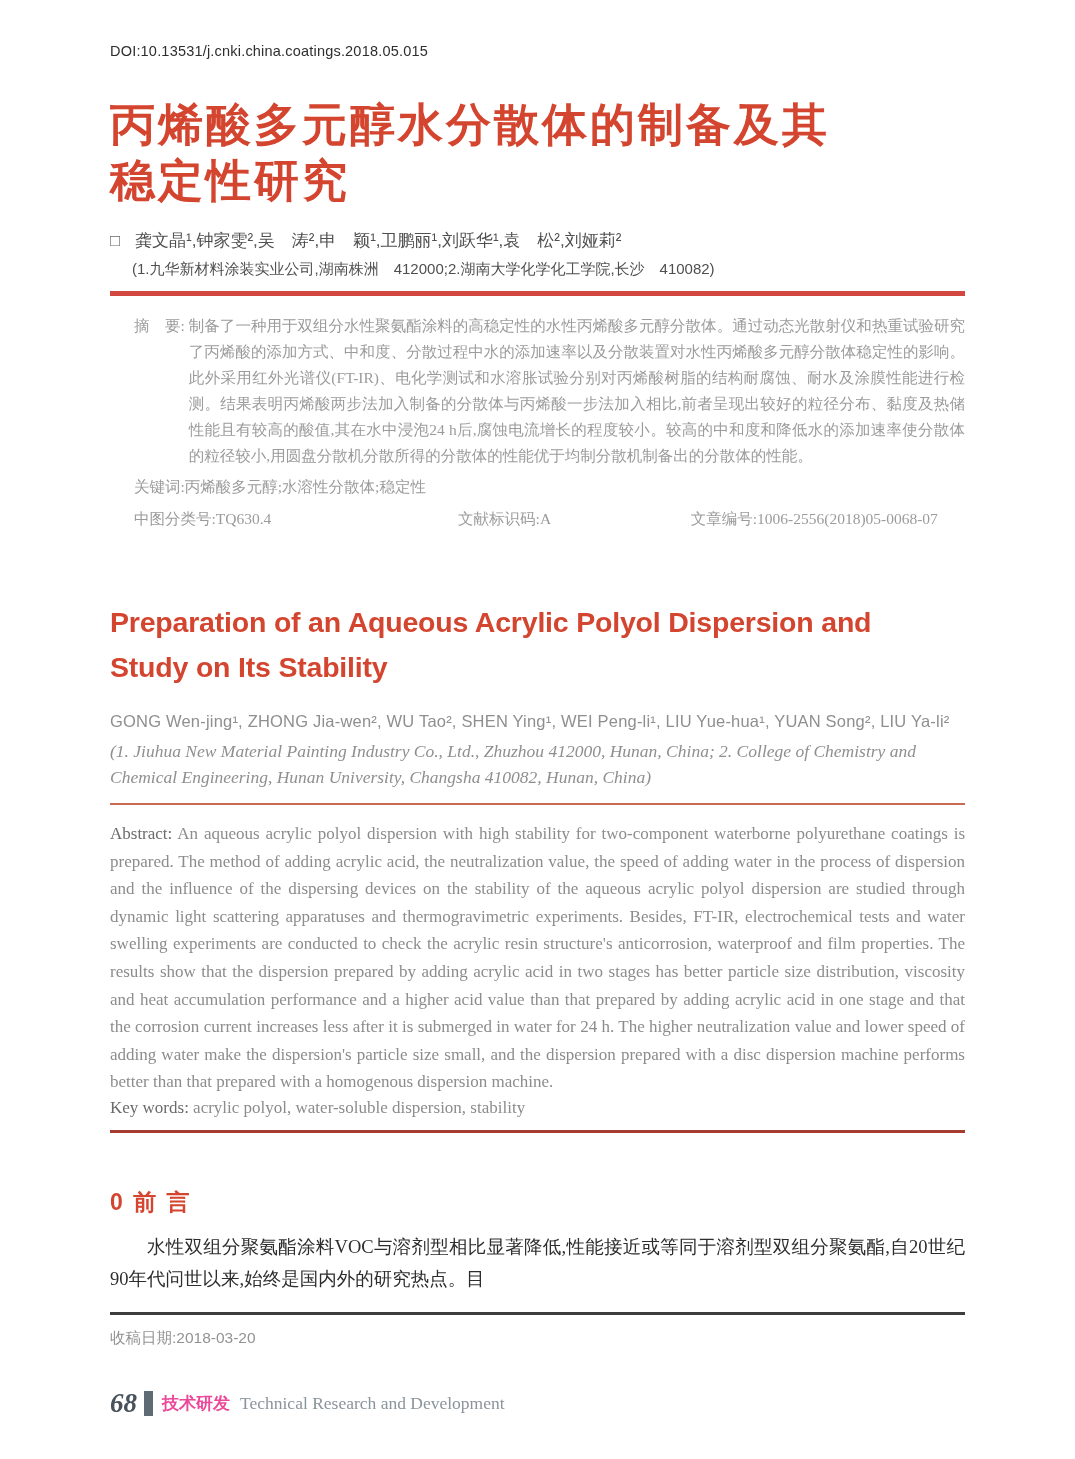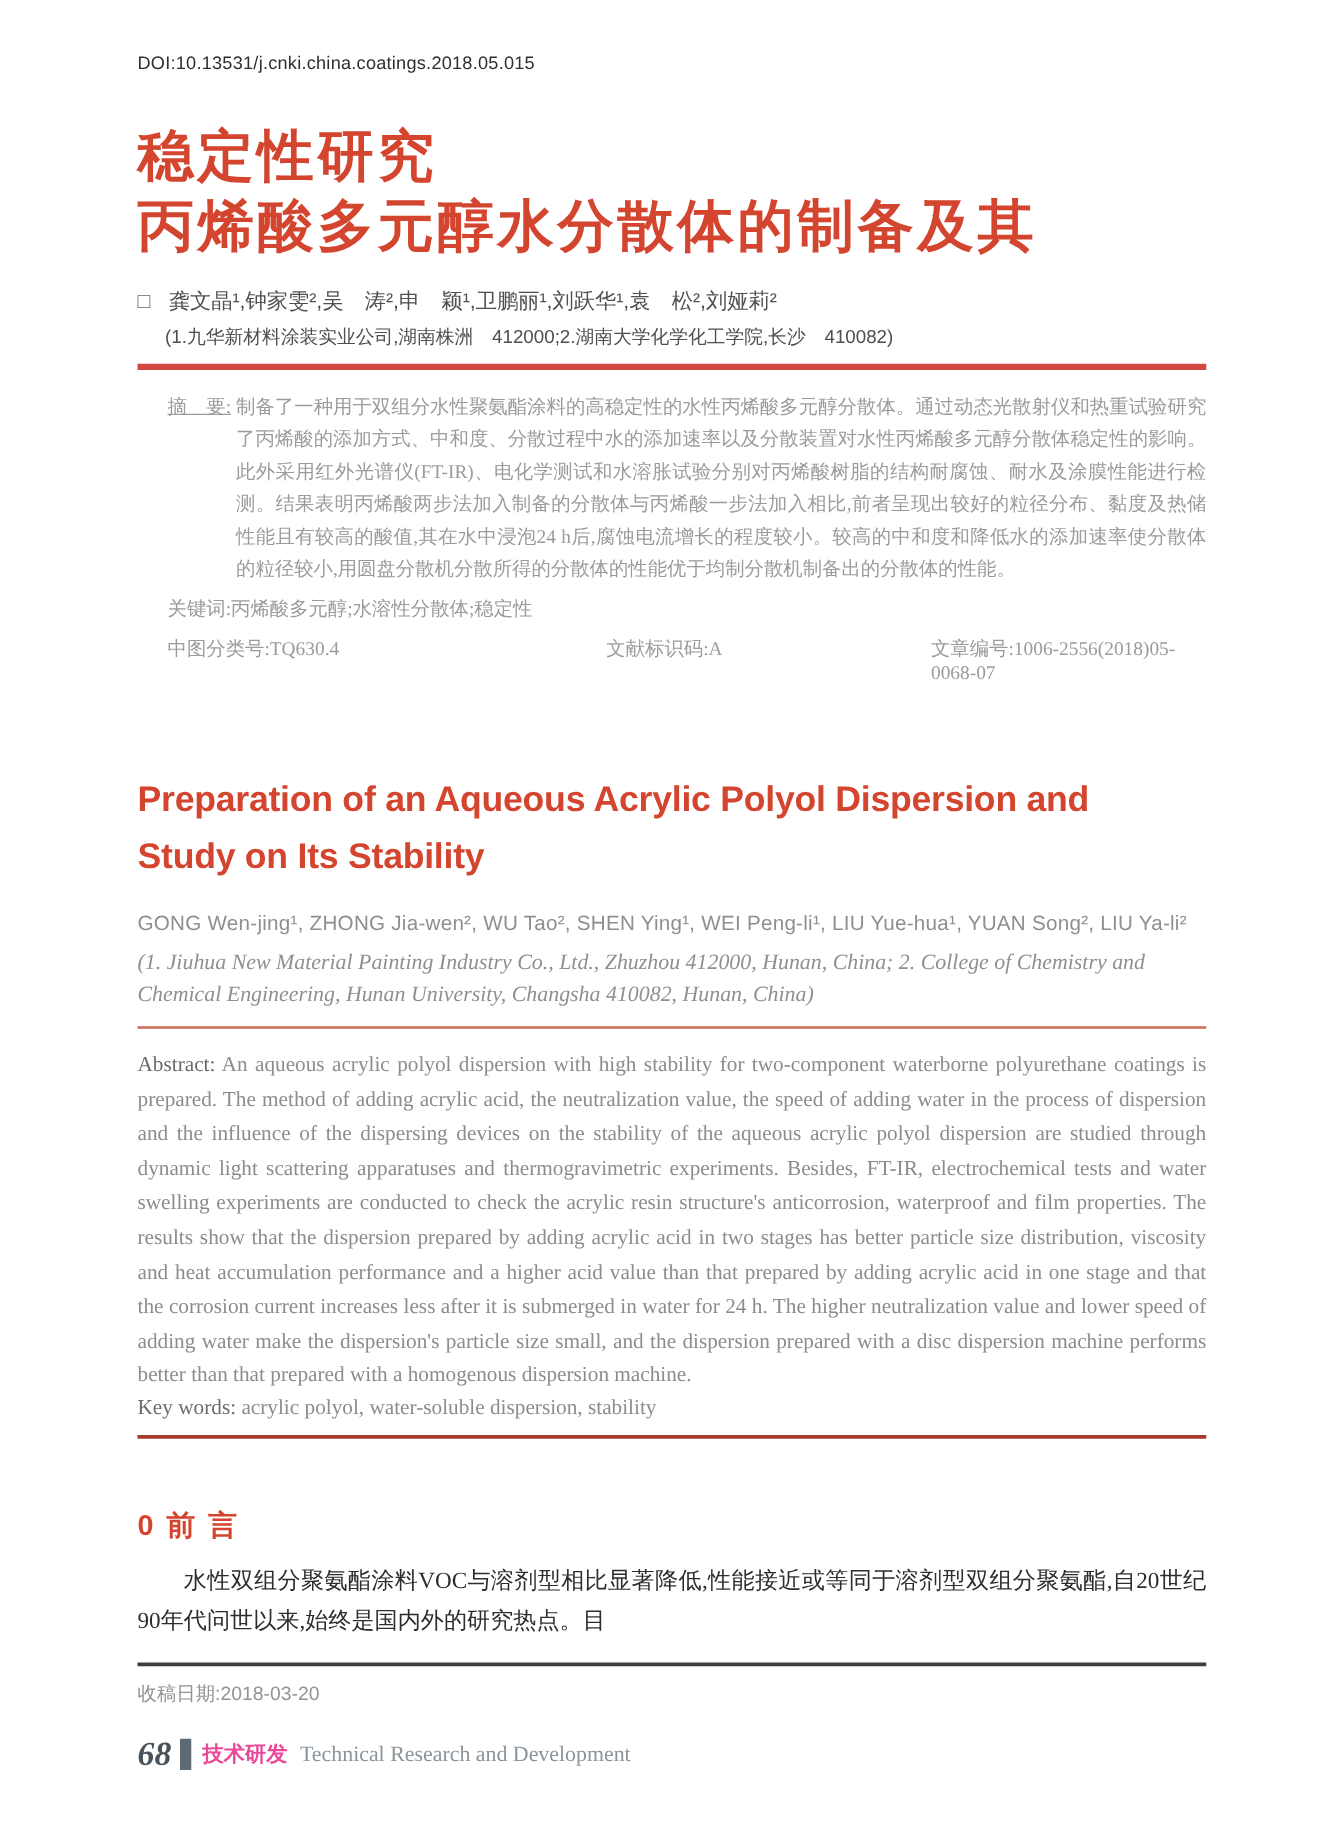--- a/index.html
+++ b/index.html
@@ -33,32 +33,31 @@
   .cn-affil { margin-top: 8px; padding-left: 22px; font-size: 15px; color: #4f4f4f; }
 
   .rule-red { margin-top: 12px; height: 5px; background: #d2473f; }
 
   
   .cn-abstract {
     margin-top: 17px; padding-left: 24px; display: flex;
     font-size: 15.5px; color: #9b9b9b; line-height: 1.68;
     font-family: "Liberation Serif", "DejaVu Serif", serif;
   }
-  .cn-abstract .label { white-space: nowrap; margin-right: 4px; text-decoration: underline; }
+  .cn-abstract .label { white-space: nowrap; margin-right: 4px; }
   .cn-abstract .text { flex: 1; text-align: justify; }
 
   .cn-keywords {
     margin-top: 8px; padding-left: 24px; font-size: 15.5px; color: #9b9b9b;
     font-family: "Liberation Serif", "DejaVu Serif", serif;
   }
   .cn-class {
     margin-top: 11px; padding-left: 24px; display: flex;
     font-size: 15.5px; color: #9b9b9b;
     font-family: "Liberation Serif", "DejaVu Serif", serif;
-    gap: 27px;
   }
   .cn-class .c-left { width: 39%; }
   .cn-class .c-mid { width: 28%; }
   .cn-class .c-right { flex: 1; }
 
   
   .en-title {
     margin-top: 70px; color: #d4452f; font-size: 28.5px; font-weight: bold;
     line-height: 1.58; white-space: nowrap; letter-spacing: -0.2px;
   }
@@ -116,22 +115,22 @@
   }
 </style>
 </head>
 <body>
 
 <div class="page">
 
   <div class="doi-line">DOI:10.13531/j.cnki.china.coatings.2018.05.015</div>
 
   <h1 class="cn-title">
+    <div>丙烯酸多元醇水分散体的制备及其</div>
     <div>稳定性研究</div>
-    <div>丙烯酸多元醇水分散体的制备及其</div>
   </h1>
 
   <div class="cn-authors">
     <span class="marker">□</span>
     <span>龚文晶¹,钟家雯²,吴　涛²,申　颖¹,卫鹏丽¹,刘跃华¹,袁　松²,刘娅莉²</span>
   </div>
   <div class="cn-affil">(1.九华新材料涂装实业公司,湖南株洲　412000;2.湖南大学化学化工学院,长沙　410082)</div>
 
   <div class="rule-red"></div>
 

